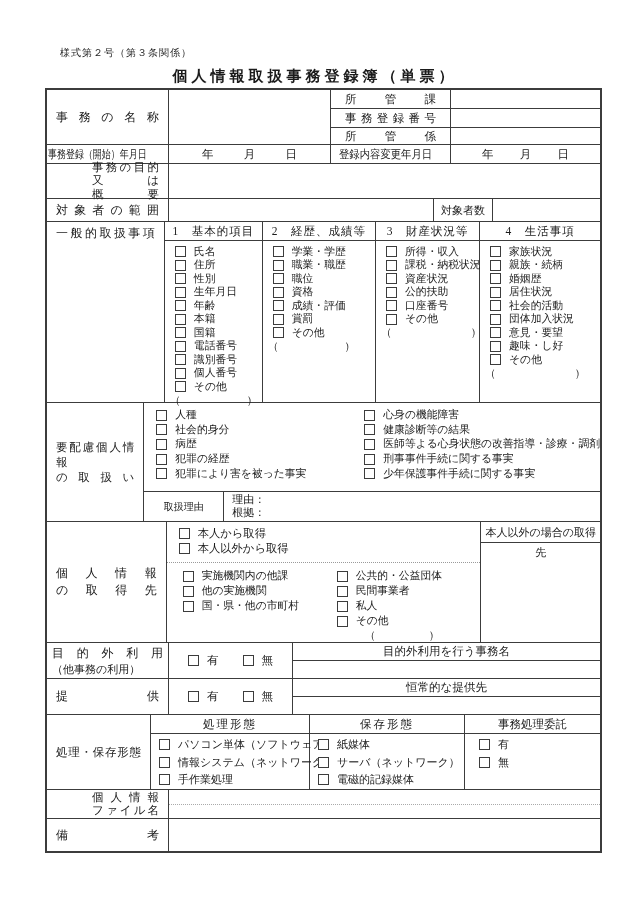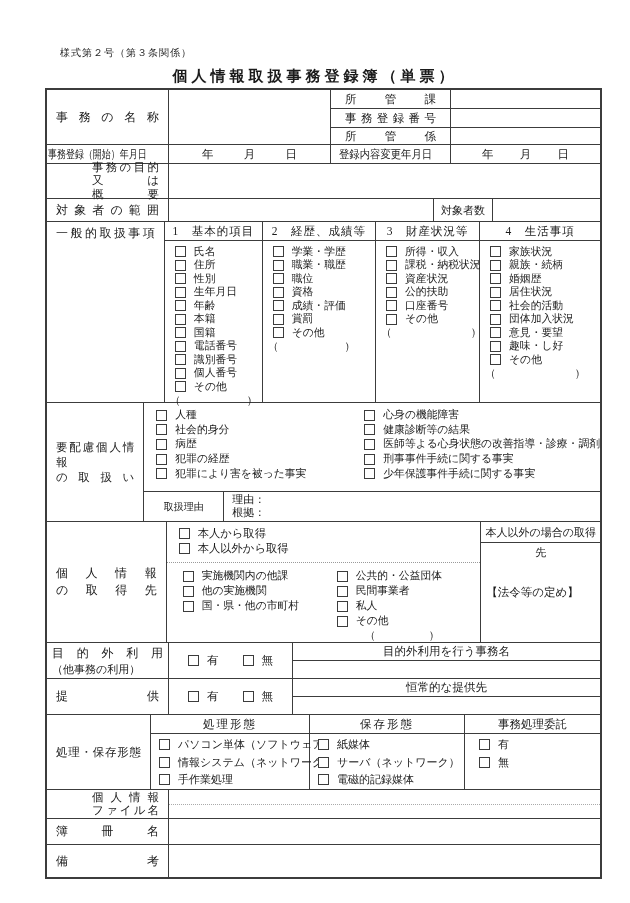--- a/index.html
+++ b/index.html
@@ -417,21 +417,20 @@
                 <span class="cb"></span>
                 <span class="cbt">その他</span>
               </div>
               </div>
             <div class="paren" style="padding-left:28px">（　　　　）</div>
           </div>
         </div>
       </div>
       <div class="cell end flex1 colflex">
         <div class="src-hdr">本人以外の場合の取得先</div>
-        <div class="law-note flex1">【法令等の定め】</div>
       </div>
     </div>
 
     <div class="row h-r8">
       <div class="cell lab vc" style="padding:0 5px">
         <div class="jl" style="font-size:12px">目的外利用</div>
         <div style="font-size:11px">（他事務の利用）</div>
       </div>
       <div class="cell w124 yn">
 
@@ -527,24 +526,20 @@
       <div class="cell lab vc lab-2line">
         <div class="jl">個人情報</div>
         <div class="jl">ファイル名</div>
       </div>
       <div class="cell end flex1 colflex">
         <div class="dot-mid"></div>
         <div class="flex1"></div>
       </div>
     </div>
 
-    <div class="row h-r12">
-      <div class="cell lab jl vc">簿冊名</div>
-      <div class="cell end flex1"></div>
-    </div>
 
     <div class="row h-r13 last">
       <div class="cell lab jl vc">備考</div>
       <div class="cell end flex1"></div>
     </div>
 
   </div>
 </div>
 
 </body></html>

